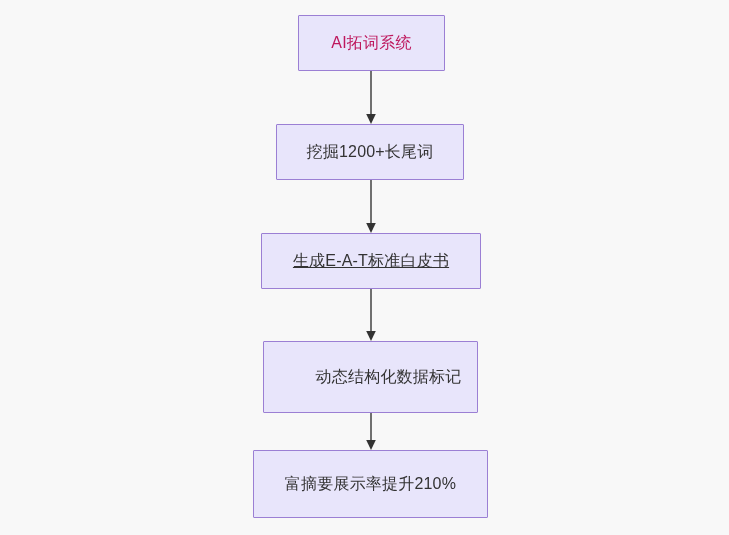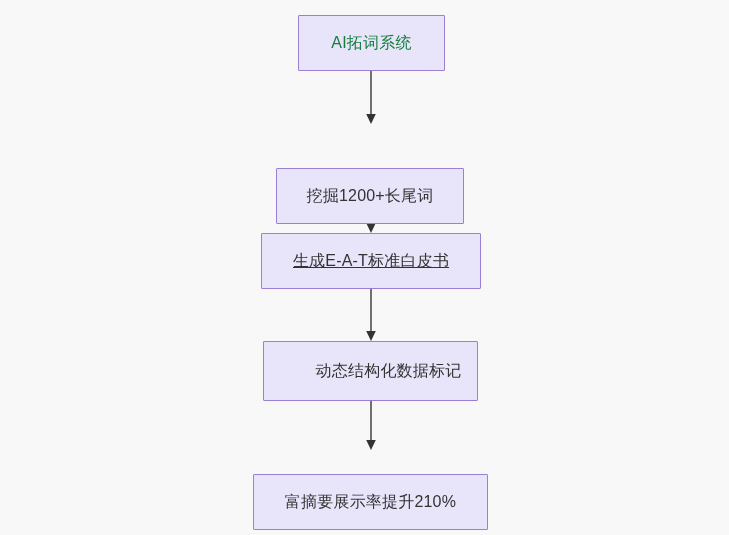--- a/index.html
+++ b/index.html
@@ -71,33 +71,33 @@
     </svg>
   </div>
 
   <div class="edge" style="left: 361px; top: 397px; width: 20px; height: 53px;">
     <svg width="20" height="53" viewBox="0 0 20 53" xmlns="http://www.w3.org/2000/svg">
       <line x1="10" y1="0" x2="10" y2="46" stroke="#707070" stroke-width="2"></line>
       <polygon points="10,53 5.2,43 14.8,43" fill="#333333"></polygon>
     </svg>
   </div>
 
-  <div class="node" style="left: 298px; top: 15px; width: 147px; height: 56px; background: rgb(232, 229, 251); border-color: rgb(155, 127, 212); color: #15803d;">
+  <div class="node" style="left: 298px; top: 15px; width: 147px; height: 56px; background: rgb(232, 229, 251); border-color: rgb(155, 127, 212); color: #be185d;">
     <span class="node-label">AI拓词系统</span>
   </div>
 
-  <div class="node" style="left: 276px; top: 124px; width: 188px; height: 56px; background: rgb(232, 229, 251); border-color: rgb(155, 127, 212); color: rgb(51, 51, 51); margin-top: 44px;">
+  <div class="node" style="left: 276px; top: 124px; width: 188px; height: 56px; background: rgb(232, 229, 251); border-color: rgb(155, 127, 212); color: rgb(51, 51, 51);">
     <span class="node-label">挖掘1200+长尾词</span>
   </div>
 
   <div class="node" style="left: 261px; top: 233px; width: 220px; height: 56px; background: rgb(232, 229, 251); border-color: rgb(155, 127, 212); color: rgb(51, 51, 51); text-decoration: underline;">
     <span class="node-label">生成E-A-T标准白皮书</span>
   </div>
 
-  <div class="node" style="left: 263px; top: 341px; width: 215px; height: 60px; background: rgb(232, 229, 251); border-color: rgb(155, 127, 212); color: rgb(51, 51, 51); padding-left: 36px;">
+  <div class="node" style="left: 263px; top: 341px; width: 215px; height: 72px; background: rgb(232, 229, 251); border-color: rgb(155, 127, 212); color: rgb(51, 51, 51); padding-left: 36px;">
     <span class="node-label">动态结构化数据标记</span>
   </div>
 
-  <div class="node" style="left: 253px; top: 474px; width: 235px; height: 56px; background: rgb(232, 229, 251); border-color: rgb(155, 127, 212); color: rgb(51, 51, 51);">
+  <div class="node" style="left: 253px; top: 450px; width: 235px; height: 68px; background: rgb(232, 229, 251); border-color: rgb(155, 127, 212); color: rgb(51, 51, 51);">
     <span class="node-label">富摘要展示率提升210%</span>
   </div>
 
 </div>
 
 </body></html>

